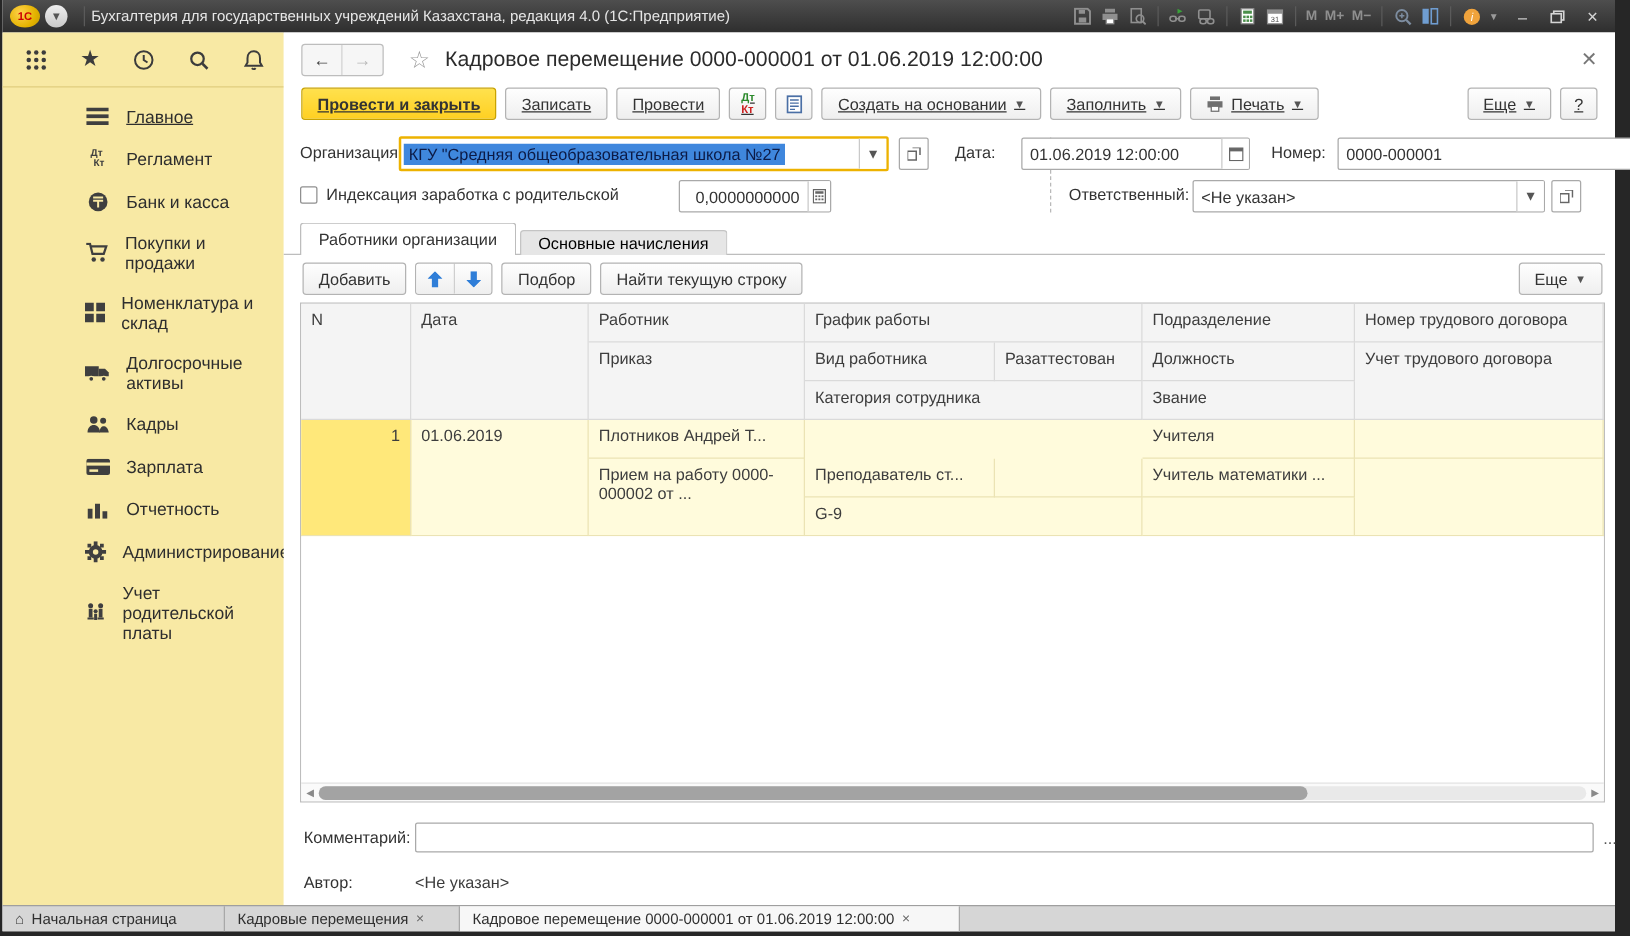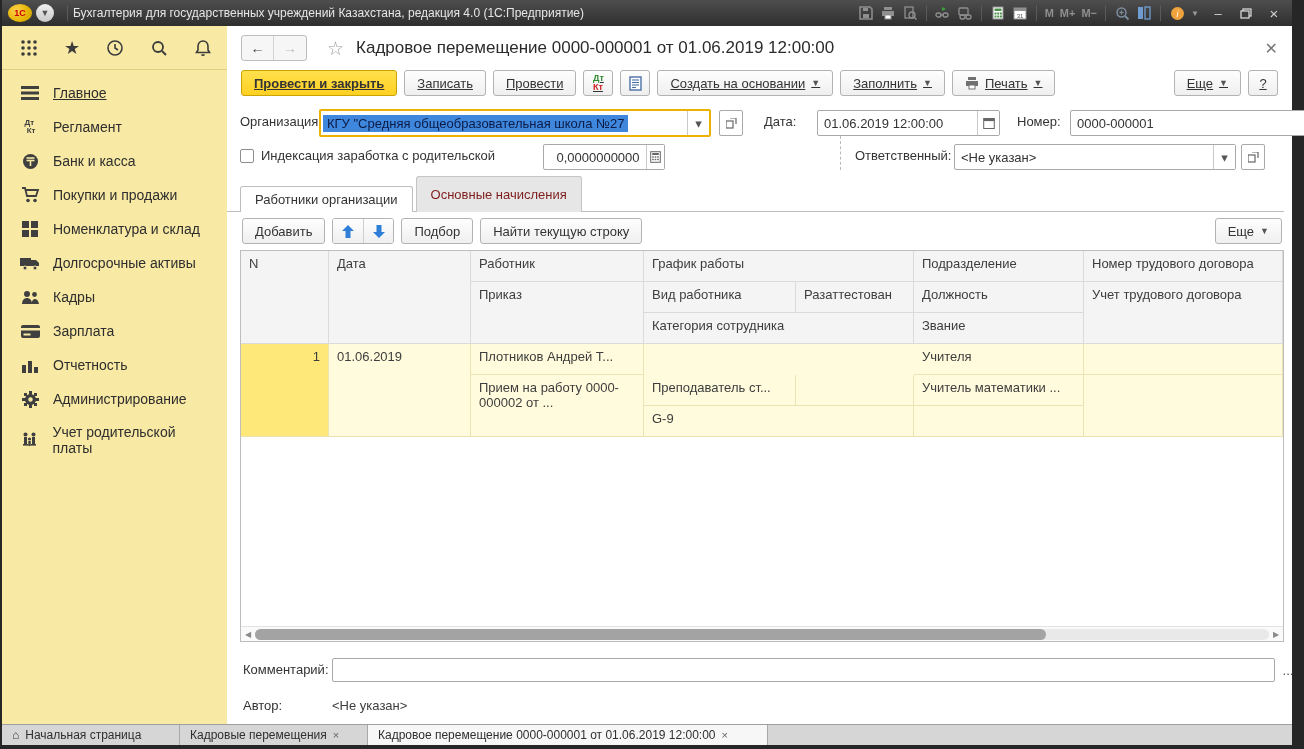--- a/index.html
+++ b/index.html
@@ -29,21 +29,21 @@
   
   .app-body { flex:1; display:flex; min-height:0; }
 
   
   .sidebar { width:225px; flex:0 0 225px; background:#f8e9a4; display:flex; flex-direction:column; }
   .sb-top { height:44px; display:flex; align-items:center; gap:26px; padding:0 18px;
     border-bottom:1px solid #e0cd7e; }
   .sb-top .sbt { color:#3c3c3c; display:flex; align-items:center; }
   .sb-items { padding-top:6px; }
   .sb-item { display:flex; align-items:center; gap:13px; padding:8px 12px 8px 18px;
-    color:#2e2e2e; font-size:14px; cursor:default; }
+    color:#2e2e2e; font-size:14px; cursor:default;margin-left:48px; }
   .sb-item .sb-ico { width:20px; height:18px; display:flex; align-items:center; justify-content:center; color:#3f3f3f; }
   .sb-item.active .sb-label { text-decoration:underline; }
   .dtkt-mini { font-size:8px; line-height:8px; font-weight:bold; color:#3f3f3f; text-align:left; }
 
   
   .main { flex:1; background:#fff; display:flex; flex-direction:column; position:relative; min-width:0; }
 
   .navrow { height:44px; flex:0 0 44px; display:flex; align-items:center; padding:0 14px; }
   .navgrp { display:flex; border:1px solid #bdbdbd; border-radius:3px; overflow:hidden; background:#f6f6f6; }
   .navbtn { width:32px; height:24px; display:flex; align-items:center; justify-content:center; font-size:14px; }
@@ -80,21 +80,21 @@
   .dashsep { position:absolute; left:613px; top:4px; height:60px; border-left:1px dashed #b9b9b9; }
   .checkbox { position:absolute; left:13px; top:7px; width:14px; height:14px; border:1px solid #8f8f8f;
     border-radius:2px; background:#fff; }
   .numfield .val { width:100%; text-align:right; }
 
   .tabsrow { flex:0 0 28px; display:flex; align-items:flex-end; padding:0 0 0 13px; position:relative; }
   .tabsrow::after { content:""; position:absolute; left:0; right:8px; bottom:0; height:1px; background:#bdbdbd; }
   .tab { height:26px; padding:0 14px; display:flex; align-items:center; font-size:13px;
     border:1px solid #bdbdbd; border-bottom:none; border-radius:3px 3px 0 0; margin-right:3px; position:relative; z-index:2; }
   .tab.active { background:#fff; }
-  .tab.inactive { background:#e6e6e6; color:#7f1d1d; border-color:#c4c4c4; height:36px; }
+  .tab.inactive { background:#e6e6e6; color:#000000; border-color:#c4c4c4; height:20px; }
 
   .panel { flex:1; display:flex; flex-direction:column; min-height:0; padding:0 8px 0 13px; }
   .ttoolbar { flex:0 0 38px; display:flex; align-items:center; gap:7px; padding:6px 2px; }
   .arrgrp { display:flex; border:1px solid #b3b3b3; border-radius:3px; overflow:hidden; }
   .arrbtn { width:30px; height:24px; display:flex; align-items:center; justify-content:center;
     background:linear-gradient(#fefefe,#efefef); }
   .arrbtn + .arrbtn { border-left:1px solid #cfcfcf; }
 
   .tablewrap { flex:1; border:1px solid #bdbdbd; display:flex; flex-direction:column; min-height:0; }
   .tgrid { display:grid; grid-template-columns:88px 142px 173px 152px 118px 170px 1fr; }

